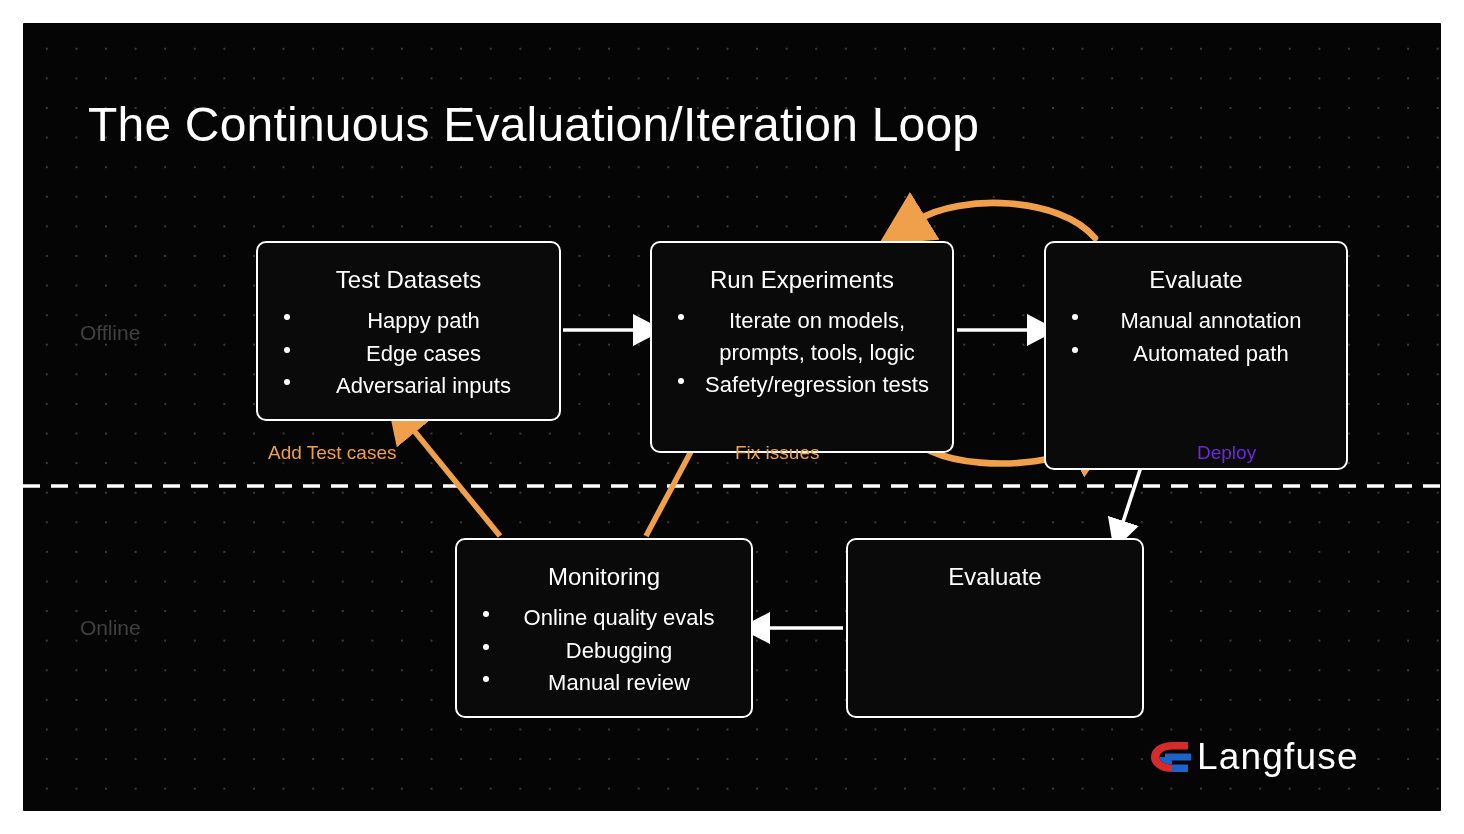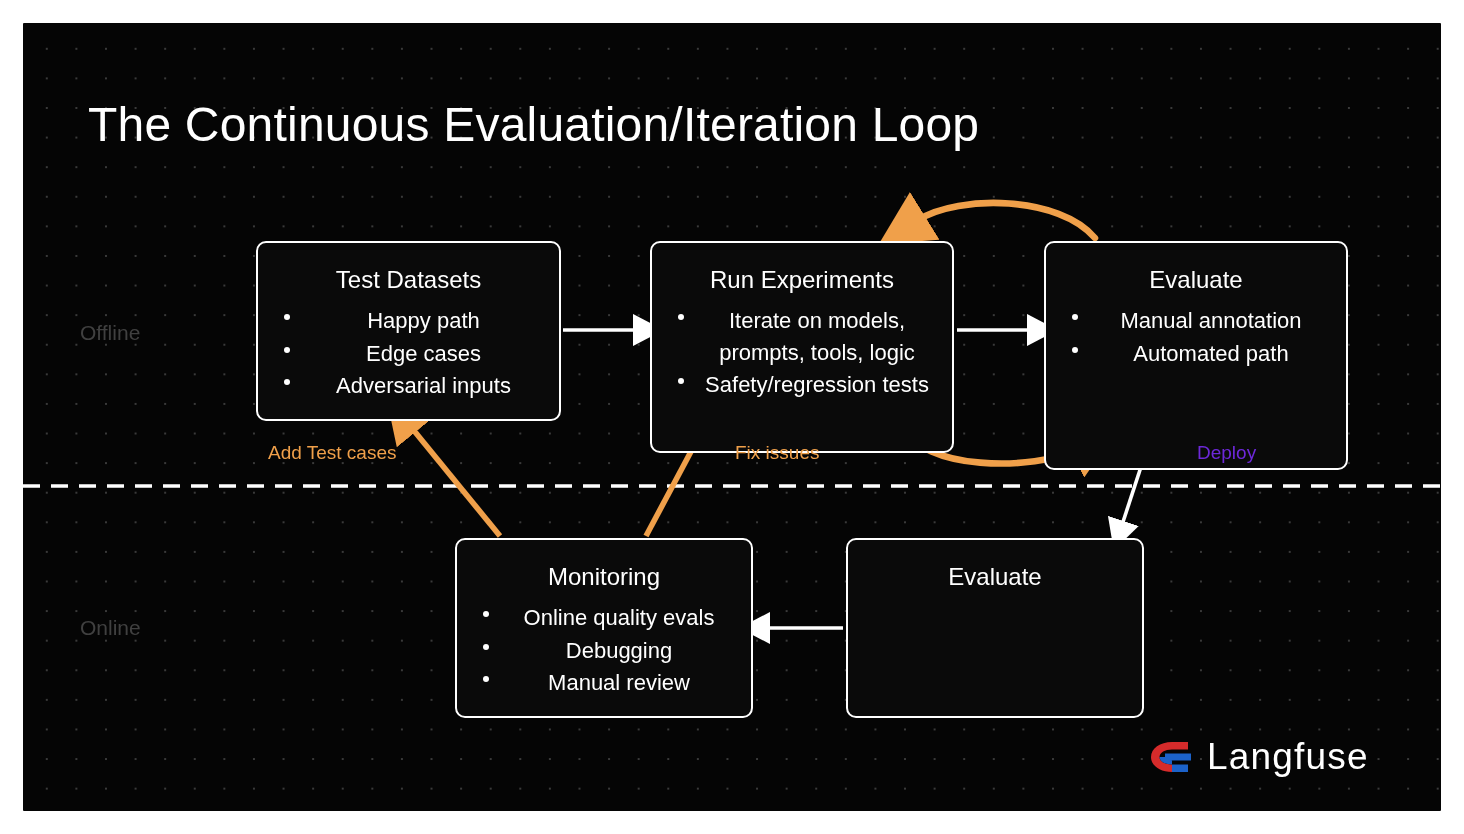--- a/index.html
+++ b/index.html
@@ -116,21 +116,21 @@
   #label-add-test-cases { left: 224px; top: 442px; margin-left: 44px; }
   #label-fix-issues     { left: 735px; top: 442px; text-align: center; }
   #label-deploy         { left: 1197px; top: 442px; }
 
   #logo {
     position: absolute;
     left: 1148px;
     top: 738px;
     display: flex;
     align-items: center;
-    gap: 13px;
+    gap: 3px;
   }
   #logo-mark { display: block; }
   #logo-text {
     font-size: 37px;
     color: #ffffff;
     letter-spacing: 1.2px;
     line-height: 1;
   }
 </style>
 </head>

